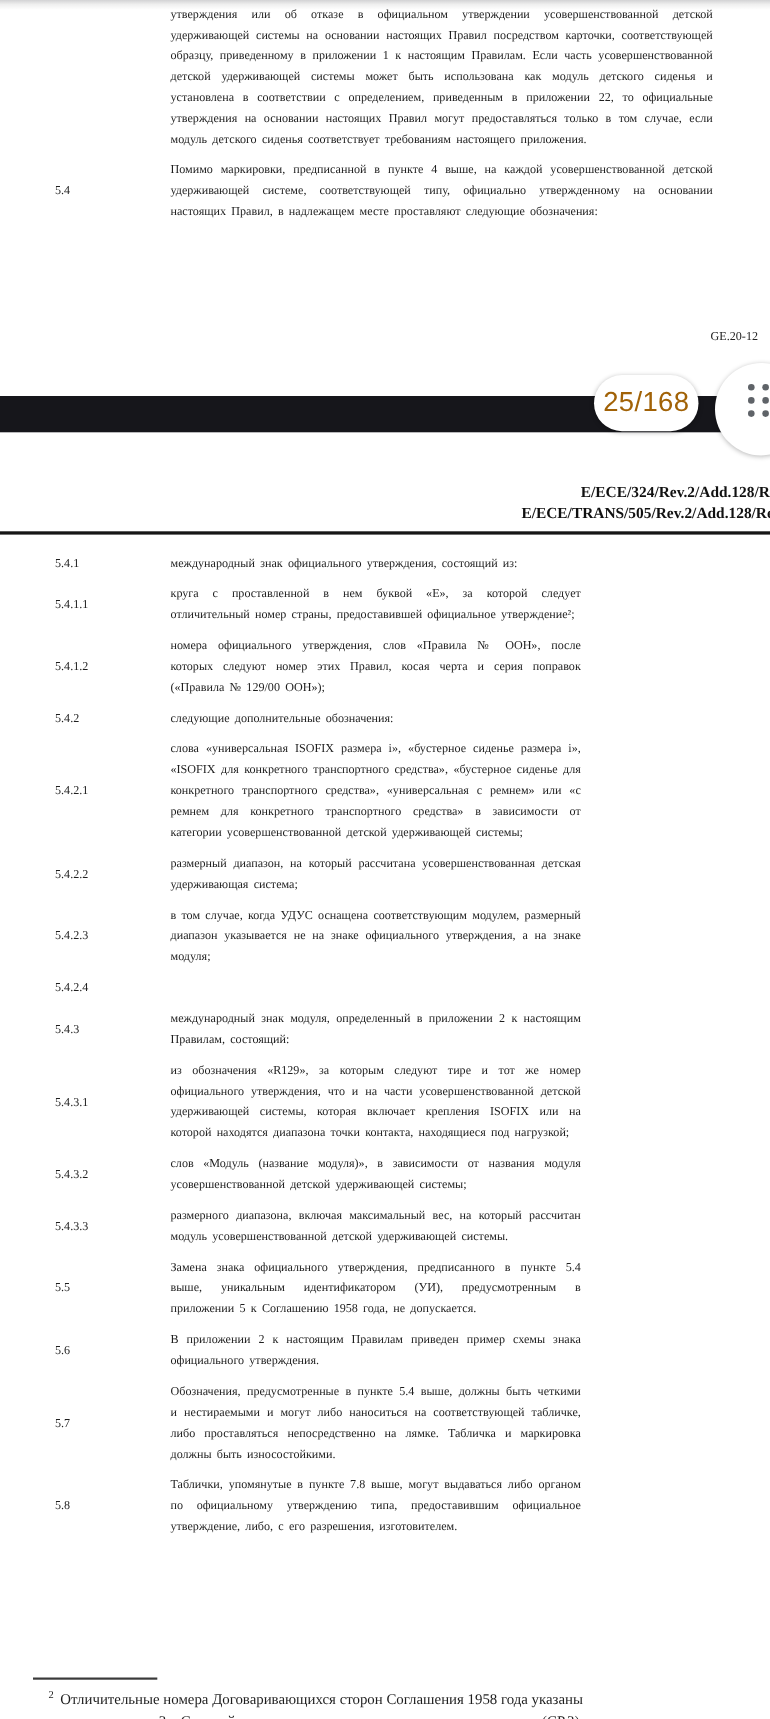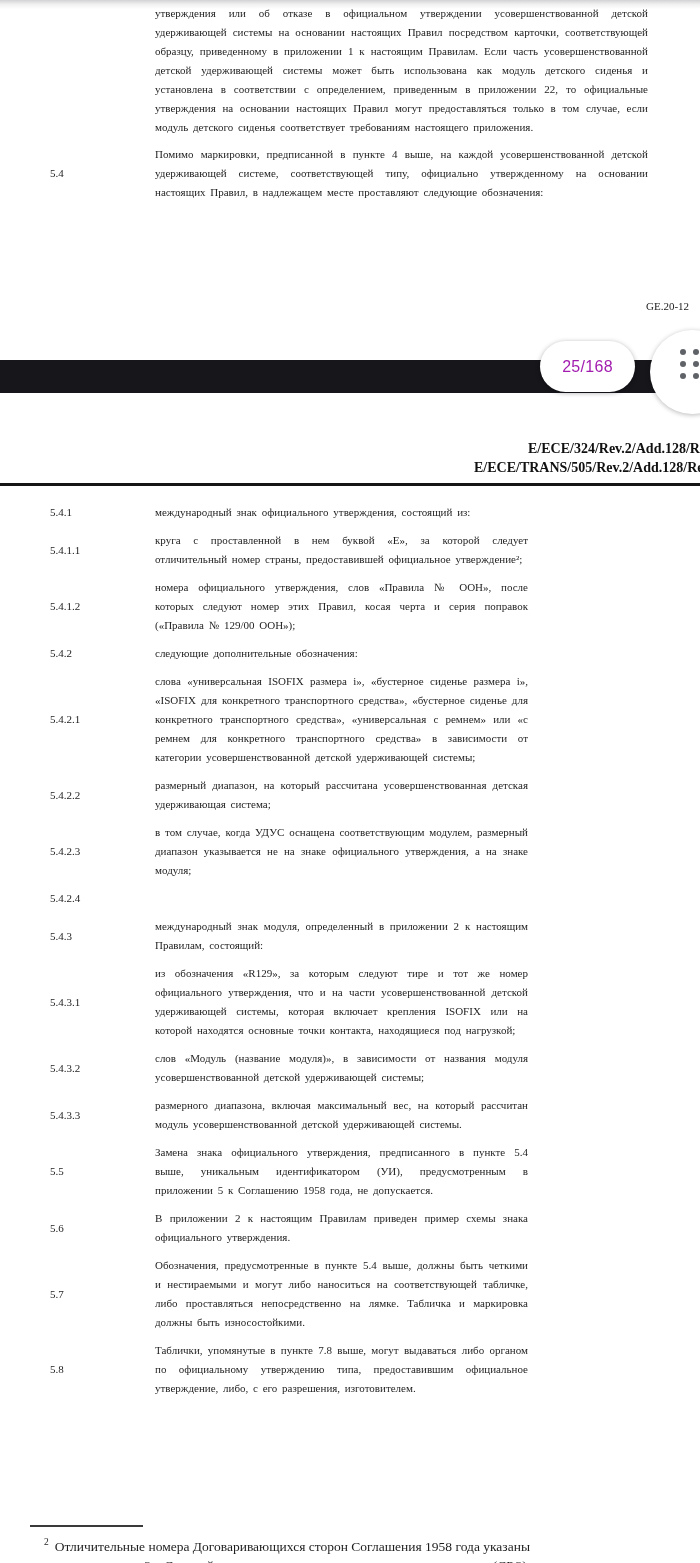--- a/index.html
+++ b/index.html
@@ -22,21 +22,21 @@
 
   .ge-ref{position:absolute;left:646px;top:300px;font-size:11px;color:#222;
     white-space:nowrap;}
 
   
   .pager-bar{position:absolute;left:0;top:360px;width:700px;height:33px;
     background:#16161b;}
   .page-pill{position:absolute;left:540px;top:341px;width:95px;height:51px;
     background:#ffffff;border-radius:26px;box-shadow:0 1px 5px rgba(0,0,0,0.32);
     display:flex;align-items:center;justify-content:center;
-    font-family:"Liberation Sans", sans-serif;font-size:16px;color:#a21caf;
+    font-family:"Liberation Sans", sans-serif;font-size:25px;color:#a16207;
     letter-spacing:0.3px;}
   .grid-btn{position:absolute;left:650px;top:330px;width:84px;height:84px;
     background:#ffffff;border-radius:50%;box-shadow:0 1px 5px rgba(0,0,0,0.28);}
   .dots{position:absolute;left:30px;top:19px;display:grid;
     grid-template-columns:6px 6px;grid-template-rows:6px 6px 6px;
     column-gap:7px;row-gap:6px;}
   .dot{width:6px;height:6px;border-radius:50%;background:#5f6368;}
 
   
   .hdr{position:absolute;font-weight:bold;font-size:14px;color:#111;
@@ -134,21 +134,21 @@
       <span class="snum">5.4.2.4</span>
     </div>
 
     <div class="srow">
       <span class="snum">5.4.3</span>
       <span class="stext">международный знак модуля, определенный в приложении 2 к настоящим Правилам, состоящий:</span>
     </div>
 
     <div class="srow">
       <span class="snum">5.4.3.1</span>
-      <span class="stext">из обозначения «R129», за которым следуют тире и тот же номер официального утверждения, что и на части усовершенствованной детской удерживающей системы, которая включает крепления ISOFIX или на которой находятся основные точки контакта, находящиеся под нагрузкой;</span>
+      <span class="stext">из обозначения «R129», за которым следуют тире и тот же номер официального утверждения, что и на части усовершенствованной детской удерживающей системы, которая включает крепления ISOFIX или на которой находятся диапазона точки контакта, находящиеся под нагрузкой;</span>
     </div>
 
     <div class="srow">
       <span class="snum">5.4.3.2</span>
       <span class="stext">слов «Модуль (название модуля)», в зависимости от названия модуля усовершенствованной детской удерживающей системы;</span>
     </div>
 
     <div class="srow">
       <span class="snum">5.4.3.3</span>
       <span class="stext">размерного диапазона, включая максимальный вес, на который рассчитан модуль усовершенствованной детской удерживающей системы.</span>

